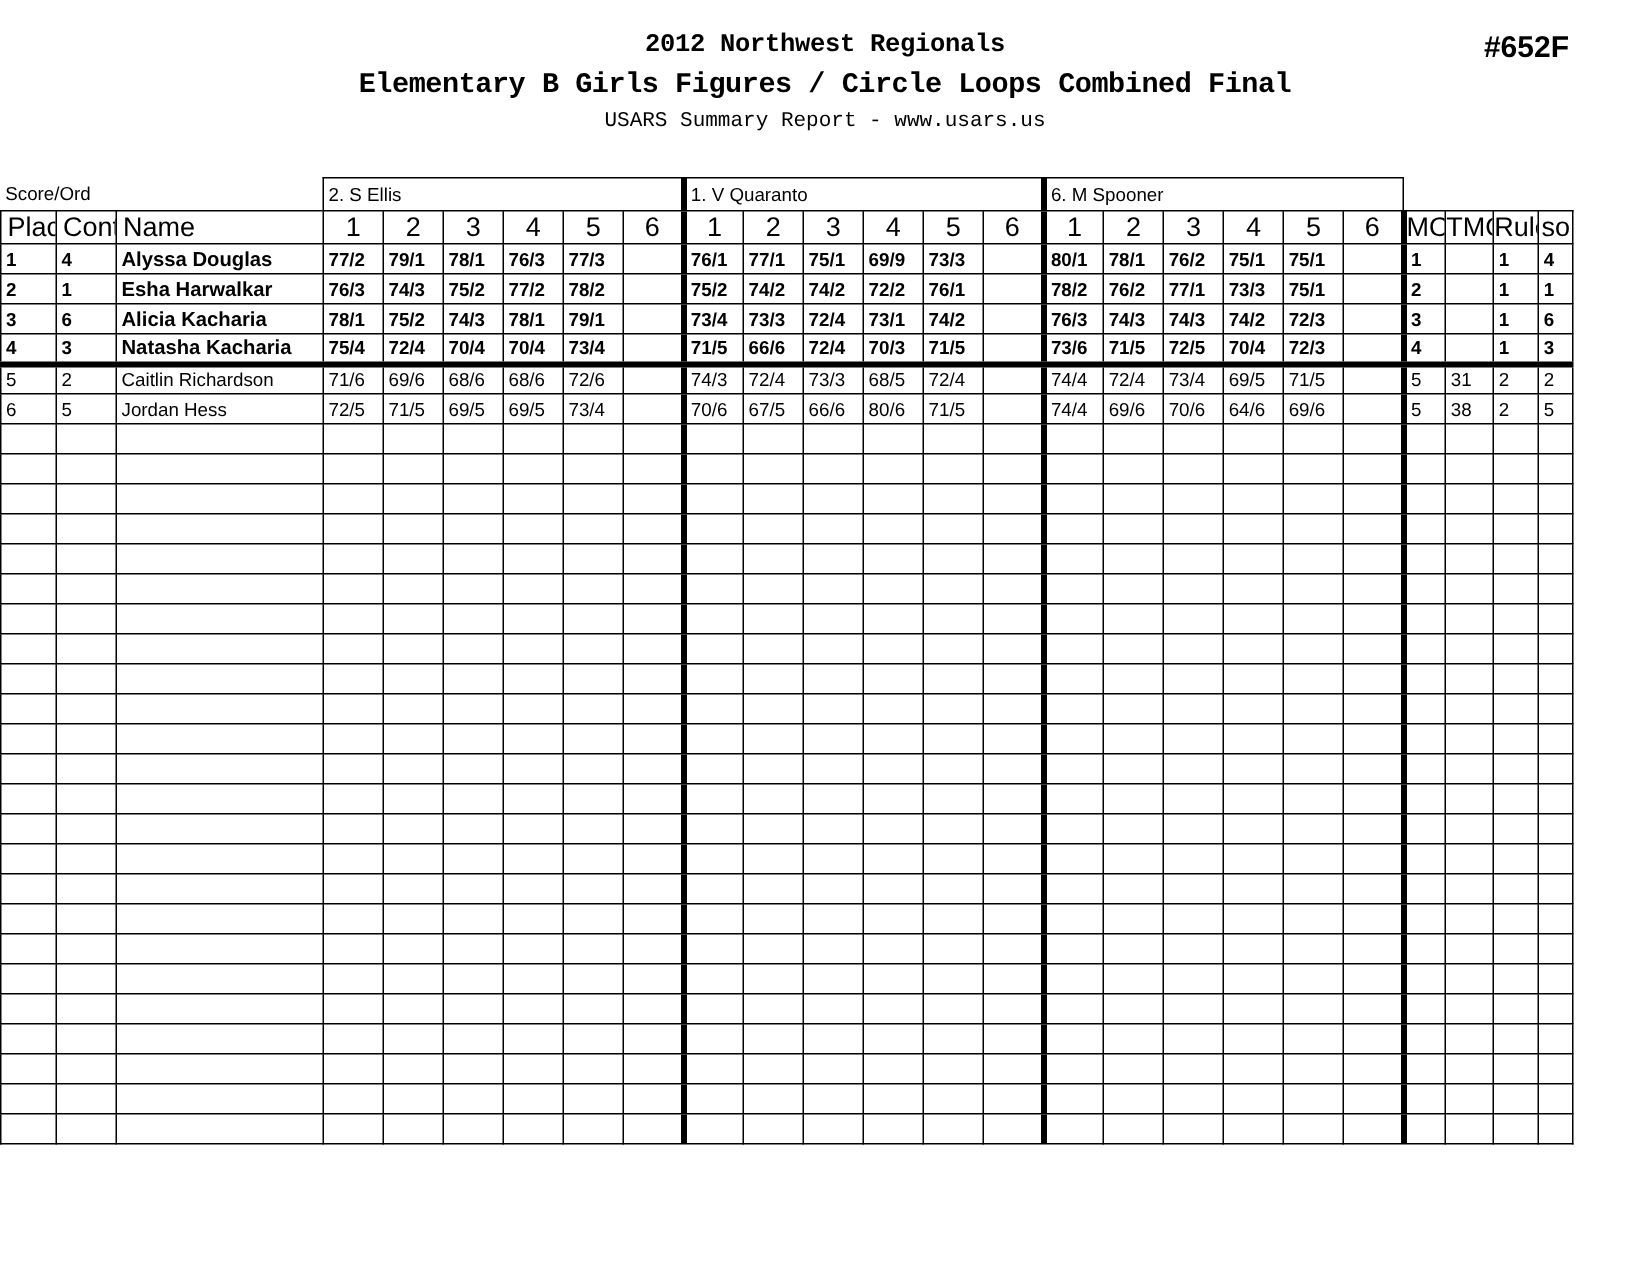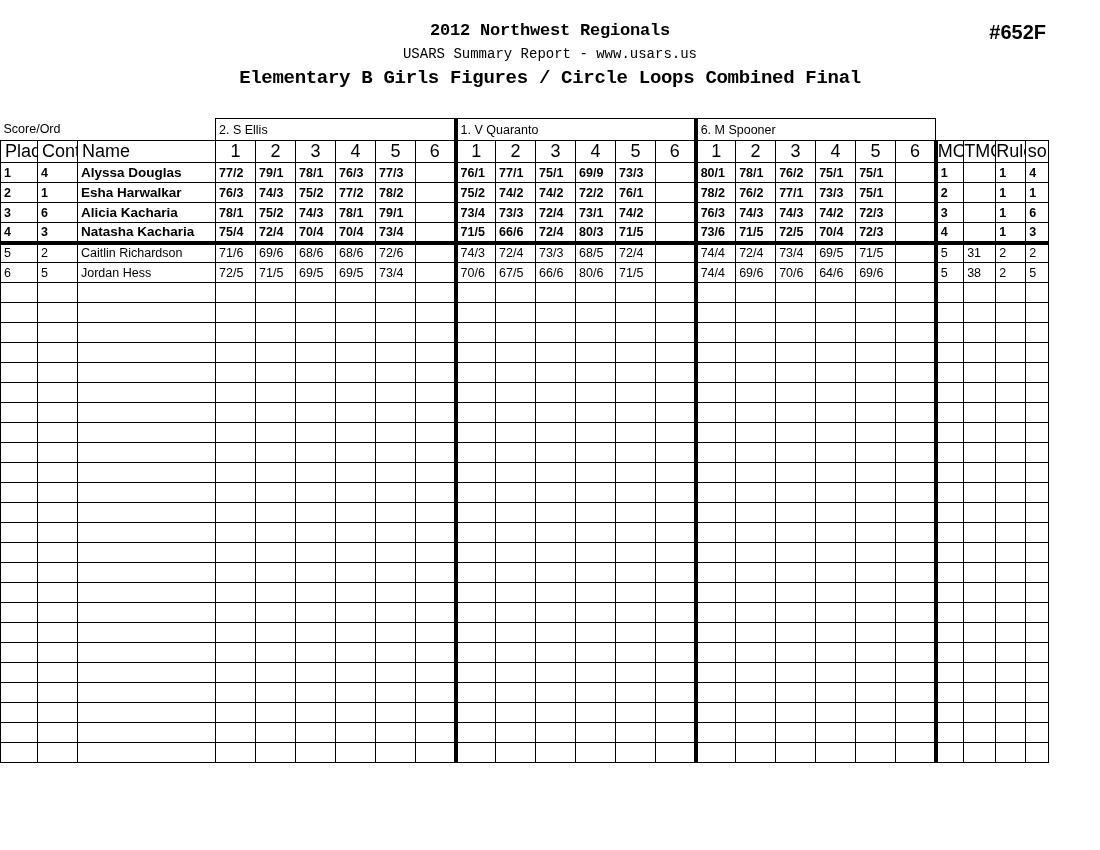--- a/index.html
+++ b/index.html
@@ -135,22 +135,22 @@
   tr.filler td { height: 20px; }
 </style>
 </head>
 <body>
 
 <div id="header">
 
 
   <div id="title-block">
     <div id="event-name">2012 Northwest Regionals</div>
+    <div id="division-title">Elementary B Girls Figures / Circle Loops Combined Final</div>
     <div id="report-subtitle">USARS Summary Report - www.usars.us</div>
-    <div id="division-title">Elementary B Girls Figures / Circle Loops Combined Final</div>
   </div>
 
   <div id="event-code">#652F</div>
 </div>
 
 <div id="sheet">
   <table class="grid">
     <colgroup>
       <col style="width:37px">
       <col style="width:40px">
@@ -285,21 +285,21 @@
           <td class="name">Natasha Kacharia</td>
           <td class="score">75/4</td>
           <td class="score">72/4</td>
           <td class="score">70/4</td>
           <td class="score">70/4</td>
           <td class="score">73/4</td>
           <td class="score"></td>
           <td class="score sep-left">71/5</td>
           <td class="score">66/6</td>
           <td class="score">72/4</td>
-          <td class="score">80/3</td>
+          <td class="score">70/3</td>
           <td class="score">71/5</td>
           <td class="score"></td>
           <td class="score sep-left">73/6</td>
           <td class="score">71/5</td>
           <td class="score">72/5</td>
           <td class="score">70/4</td>
           <td class="score">72/3</td>
           <td class="score"></td>
           <td class="num sep-left">4</td>
           <td class="num"></td>

